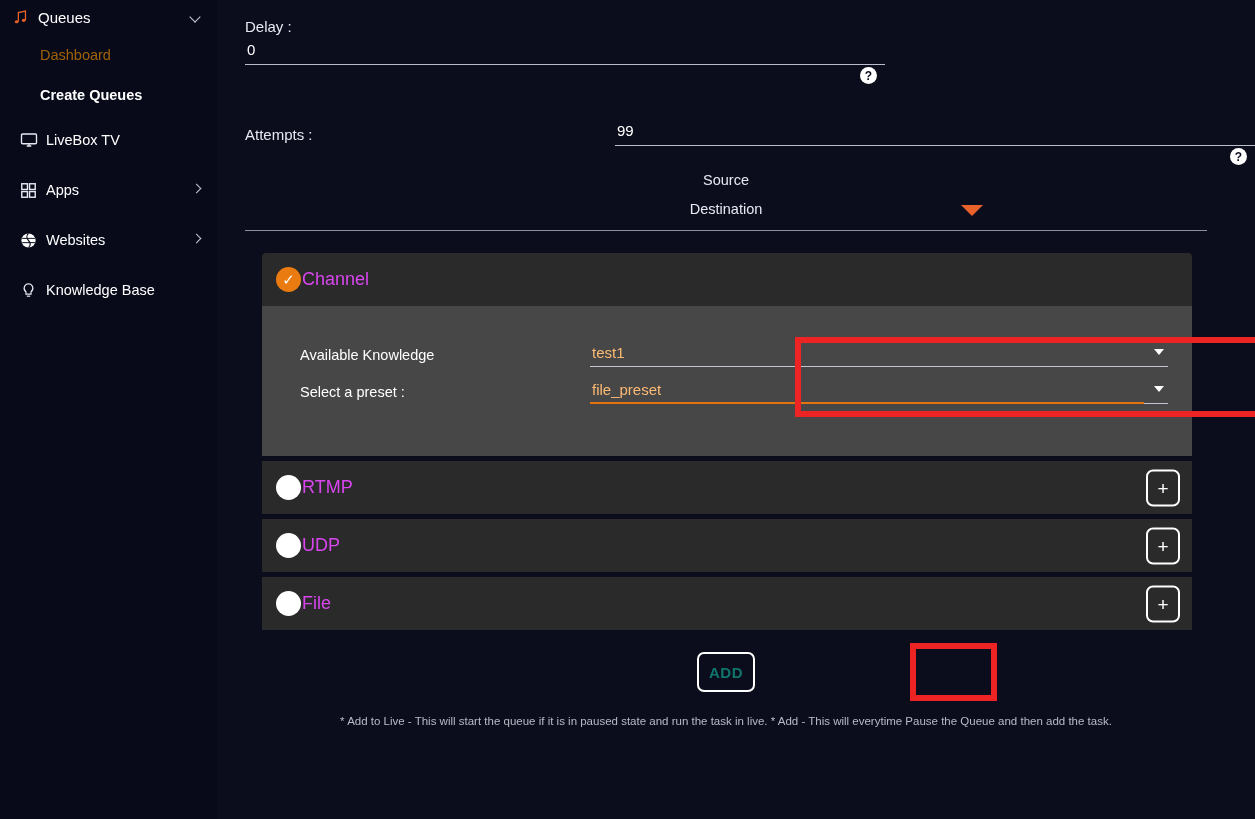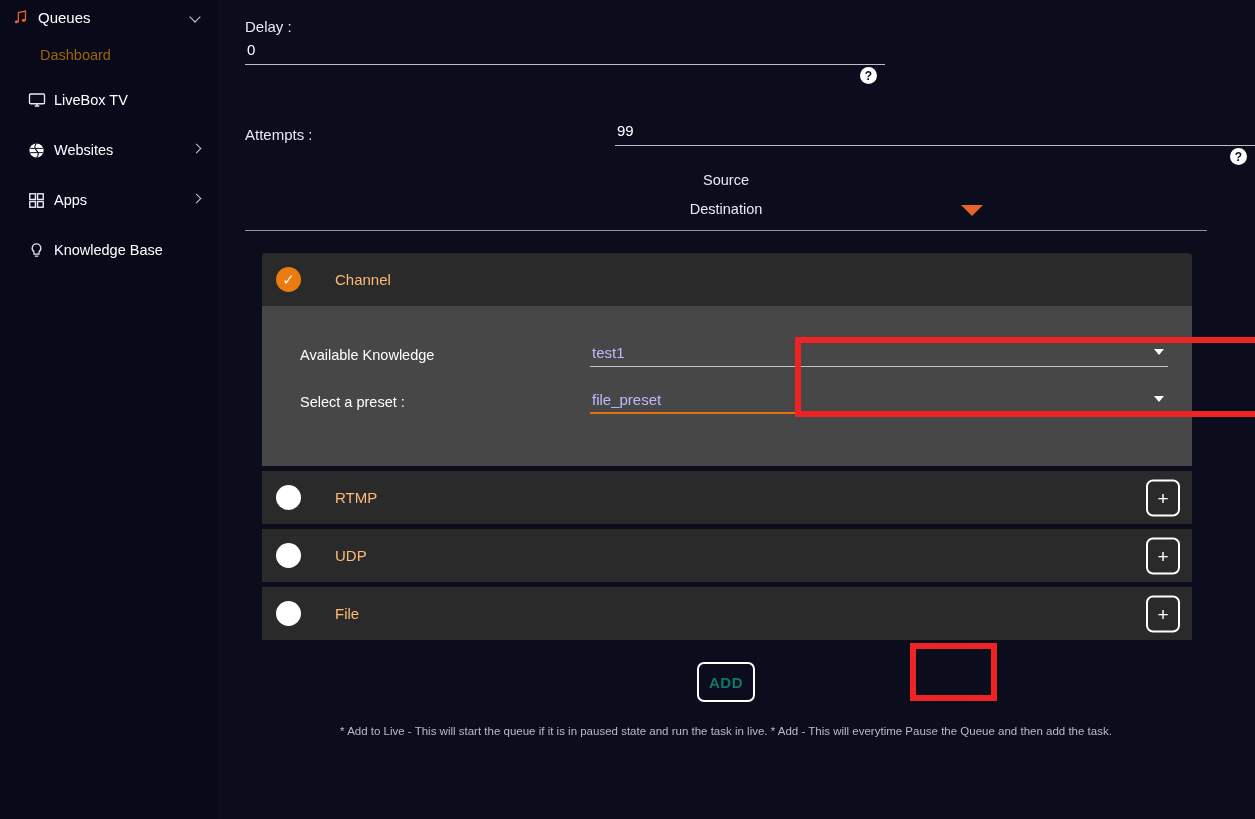--- a/index.html
+++ b/index.html
@@ -47,21 +47,21 @@
   .sub-item {
     height: 40px; display: flex; align-items: center;
     padding-left: 40px;
     font-size: 14.5px;
     color: #ffffff;
   }
   .sub-item.active { color: #a16207; }
   .sub-item.bold { font-weight: bold; }
   .nav-item {
     height: 50px; display: flex; align-items: center;
-    padding: 0 14px 0 28px;
+    padding: 0 14px 0 20px;
     font-size: 14.5px; color: #ffffff;
   }
   .nav-item .ni { width: 26px; display:flex; align-items:center; }
   .nav-item .nl { flex: 1; }
 
   
   #scroll-strip {
     position: absolute; left: 217px; top: 0;
     width: 13px; height: 819px;
     background: #080a1a;
@@ -139,21 +139,21 @@
   .radio {
     width: 25px; height: 25px; border-radius: 50%;
     background: #ffffff; flex: 0 0 25px;
   }
   .radio.checked {
     background: #ea7b10;
     display: flex; align-items: center; justify-content: center;
     color: #ffffff; font-size: 15px; line-height: 1;
   }
   .card-title {
-    margin-left: 34px; color: #fdba74; font-size: 15px;
+    margin-left: 1px; color: #d946ef; font-size: 18px;
   }
   .plus-btn {
     position: absolute; right: 12px; top: 50%;
     transform: translateY(-50%);
     width: 34px; height: 37px;
     border: 2px solid #ffffff; border-radius: 7px;
     background: transparent; color: #ffffff;
     font-size: 19px; line-height: 1;
     display: flex; align-items: center; justify-content: center;
     cursor: pointer;
@@ -161,21 +161,21 @@
   }
   .card-body {
     background: #474747;
     padding: 30px 18px 46px 38px;
     position: relative;
   }
   .sel-row { display: flex; align-items: center; height: 37px; }
   .sel-label { width: 290px; color: #ffffff; font-size: 14.5px; }
   .sel-ctrl { position: relative; width: 578px; }
   .sel-value {
-    color: #c4b5fd; font-size: 15px;
+    color: #fdba74; font-size: 15px;
     padding: 2px 2px 5px 2px;
     border-bottom: 1px solid #c3c5ce;
   }
   .sel-ctrl.orange .sel-value { border-bottom-color: #c3c5ce; }
   .sel-ctrl.orange::after {
     content: ""; position: absolute;
     left: 0; bottom: 0; width: 554px; height: 2px;
     background: #e1720e;
   }
   .caret {
@@ -234,53 +234,56 @@
           <ellipse cx="16.5" cy="16" rx="2.6" ry="2.2" fill="#e8622a"></ellipse>
         </svg>
       </span>
       <span class="gl">Queues</span>
       <span class="chev-down"></span>
     </div>
 
     <div class="sub-item active">
       <span>Dashboard</span>
     </div>
+    <div class="sub-item bold">
+      <span>Create Queues</span>
+    </div>
 
     <div class="nav-item">
       <span class="ni">
         <svg width="18" height="18" viewBox="0 0 24 24" fill="none">
           <rect x="2" y="4" width="20" height="13" rx="1.5" stroke="#e7e9f2" stroke-width="1.8"></rect>
           <path d="M9 20h6M12 17v3" stroke="#e7e9f2" stroke-width="1.8"></path>
         </svg>
       </span>
       <span class="nl">LiveBox TV</span>
-    </div>
-
-    <div class="nav-item">
-      <span class="ni">
-        <svg width="17" height="17" viewBox="0 0 24 24">
-          <circle cx="12" cy="12" r="10" fill="#ffffff"></circle>
-          <path d="M12 2c-3 3-3 7 0 10s3 7 0 10" stroke="#0b0d1c" stroke-width="1.6" fill="none"></path>
-          <path d="M3 9h18M3 15h18" stroke="#0b0d1c" stroke-width="1.4"></path>
-        </svg>
-      </span>
-      <span class="nl">Websites</span>
-      <span class="chev-right"></span>
     </div>
 
     <div class="nav-item">
       <span class="ni">
         <svg width="17" height="17" viewBox="0 0 24 24" fill="none">
           <rect x="2.5" y="2.5" width="8" height="8" stroke="#e7e9f2" stroke-width="2"></rect>
           <rect x="13.5" y="2.5" width="8" height="8" stroke="#e7e9f2" stroke-width="2"></rect>
           <rect x="2.5" y="13.5" width="8" height="8" stroke="#e7e9f2" stroke-width="2"></rect>
           <rect x="13.5" y="13.5" width="8" height="8" stroke="#e7e9f2" stroke-width="2"></rect>
         </svg>
       </span>
       <span class="nl">Apps</span>
+      <span class="chev-right"></span>
+    </div>
+
+    <div class="nav-item">
+      <span class="ni">
+        <svg width="17" height="17" viewBox="0 0 24 24">
+          <circle cx="12" cy="12" r="10" fill="#ffffff"></circle>
+          <path d="M12 2c-3 3-3 7 0 10s3 7 0 10" stroke="#0b0d1c" stroke-width="1.6" fill="none"></path>
+          <path d="M3 9h18M3 15h18" stroke="#0b0d1c" stroke-width="1.4"></path>
+        </svg>
+      </span>
+      <span class="nl">Websites</span>
       <span class="chev-right"></span>
     </div>
 
     <div class="nav-item">
       <span class="ni">
         <svg width="17" height="17" viewBox="0 0 24 24" fill="none">
           <path d="M12 2.5a6.2 6.2 0 00-3.6 11.2V17h7.2v-3.3A6.2 6.2 0 0012 2.5z" stroke="#e7e9f2" stroke-width="1.7"></path>
           <path d="M9.6 20h4.8" stroke="#e7e9f2" stroke-width="1.7"></path>
         </svg>
       </span>
@@ -332,21 +335,21 @@
           <button class="plus-btn">+</button>
         </div>
         <div class="card-body">
           <div class="sel-row">
             <div class="sel-label">Available Knowledge</div>
             <div class="sel-ctrl">
               <div class="sel-value">test1</div>
               <span class="caret"></span>
             </div>
           </div>
-          <div class="sel-row" style="margin-top:10px;">
+          <div class="sel-row" style="">
             <div class="sel-label">Select a preset :</div>
             <div class="sel-ctrl orange">
               <div class="sel-value">file_preset</div>
               <span class="caret"></span>
             </div>
           </div>
         </div>
       </div>
 
       <div class="card-gap"></div>

